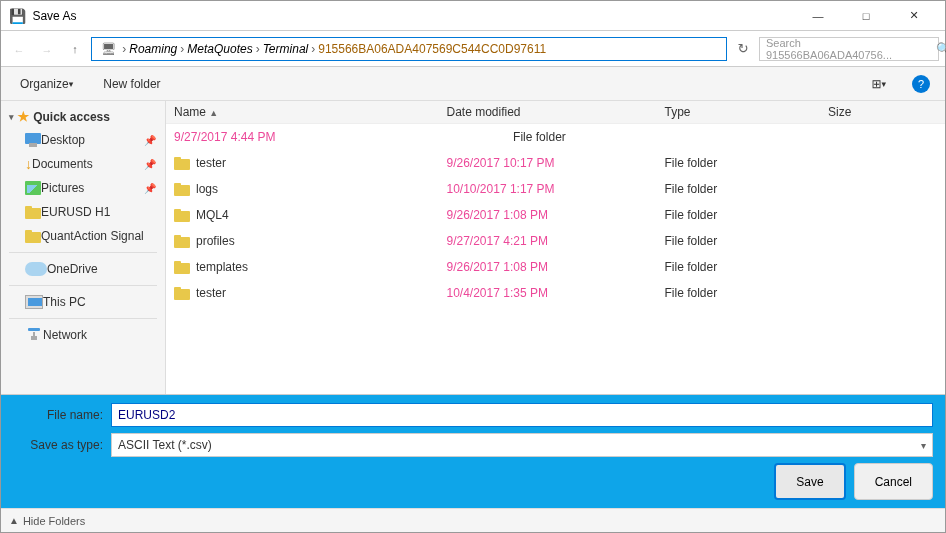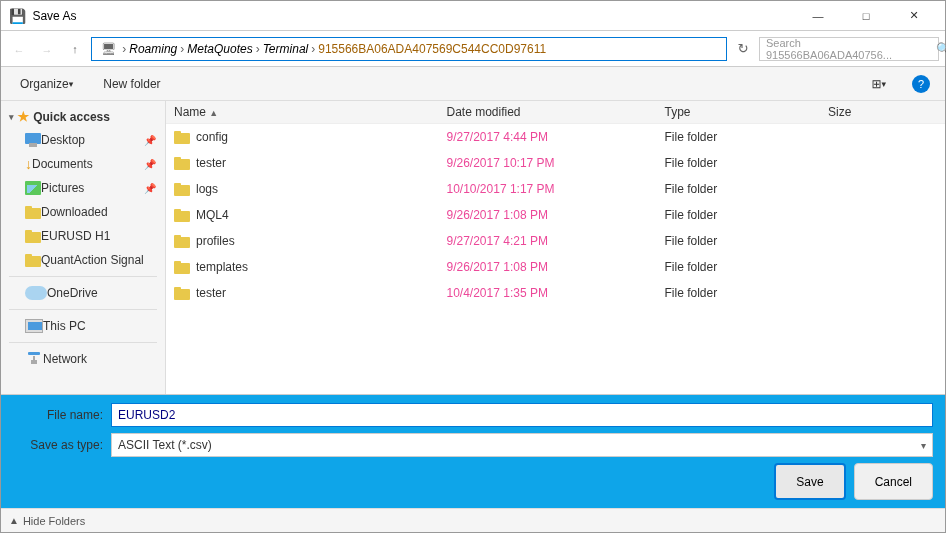--- a/index.html
+++ b/index.html
@@ -458,24 +458,20 @@
         <span>Documents</span>
         <span class="pin-icon" style="margin-left:auto;">📌</span>
       </div>
 
       <div class="sidebar-item">
         <span class="pictures-icon"></span>
         <span>Pictures</span>
         <span class="pin-icon" style="margin-left:auto;">📌</span>
       </div>
 
-      <div class="sidebar-item">
-        <span class="small-folder"></span>
-        <span>Downloaded</span>
-      </div>
 
       <div class="sidebar-item">
         <span class="small-folder"></span>
         <span>EURUSD H1</span>
       </div>
 
 
       <div class="sidebar-item">
         <span class="small-folder"></span>
         <span>QuantAction Signal</span>
@@ -524,24 +520,20 @@
         <div class="col-type">
           <span>Type</span>
         </div>
         <div class="col-size">
           <span>Size</span>
         </div>
       </div>
 
       <div id="file-rows-container">
           <div class="file-row">
-      <div class="file-name-cell">
-        <span class="small-folder"></span>
-        <span>config</span>
-      </div>
       <div class="file-date-cell">9/27/2017 4:44 PM</div>
       <div class="file-type-cell">File folder</div>
       <div class="file-size-cell"></div>
     </div>
           <div class="file-row">
       <div class="file-name-cell">
         <span class="small-folder"></span>
         <span>tester</span>
       </div>
       <div class="file-date-cell">9/26/2017 10:17 PM</div>

